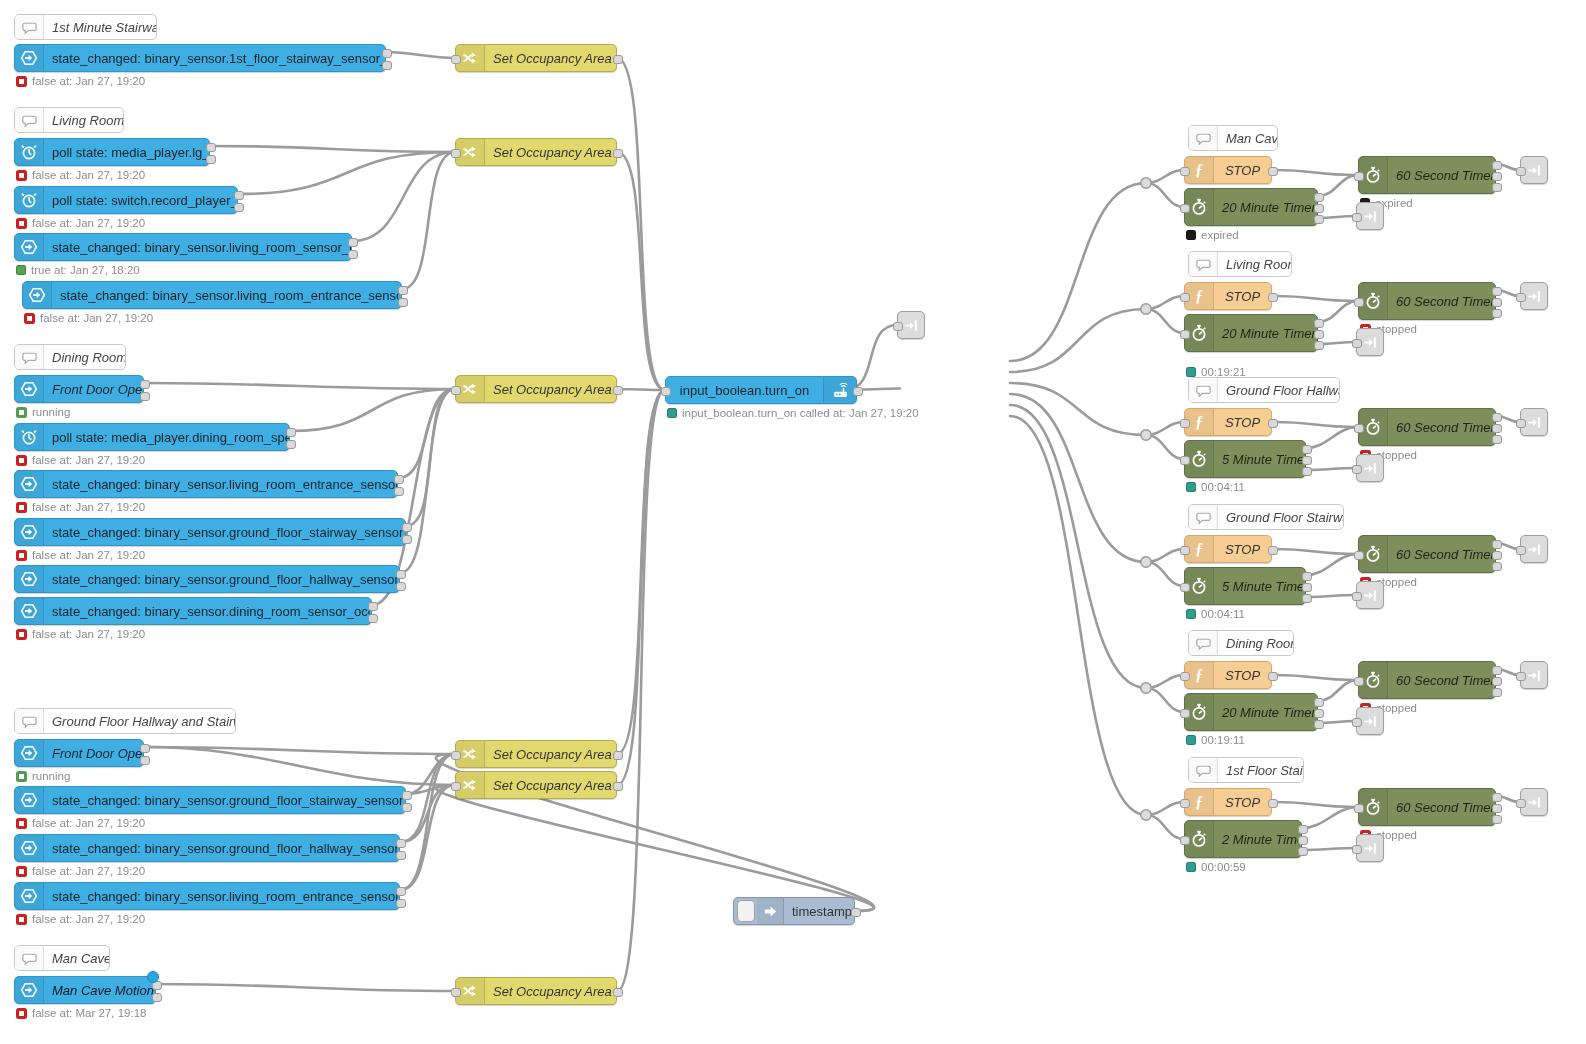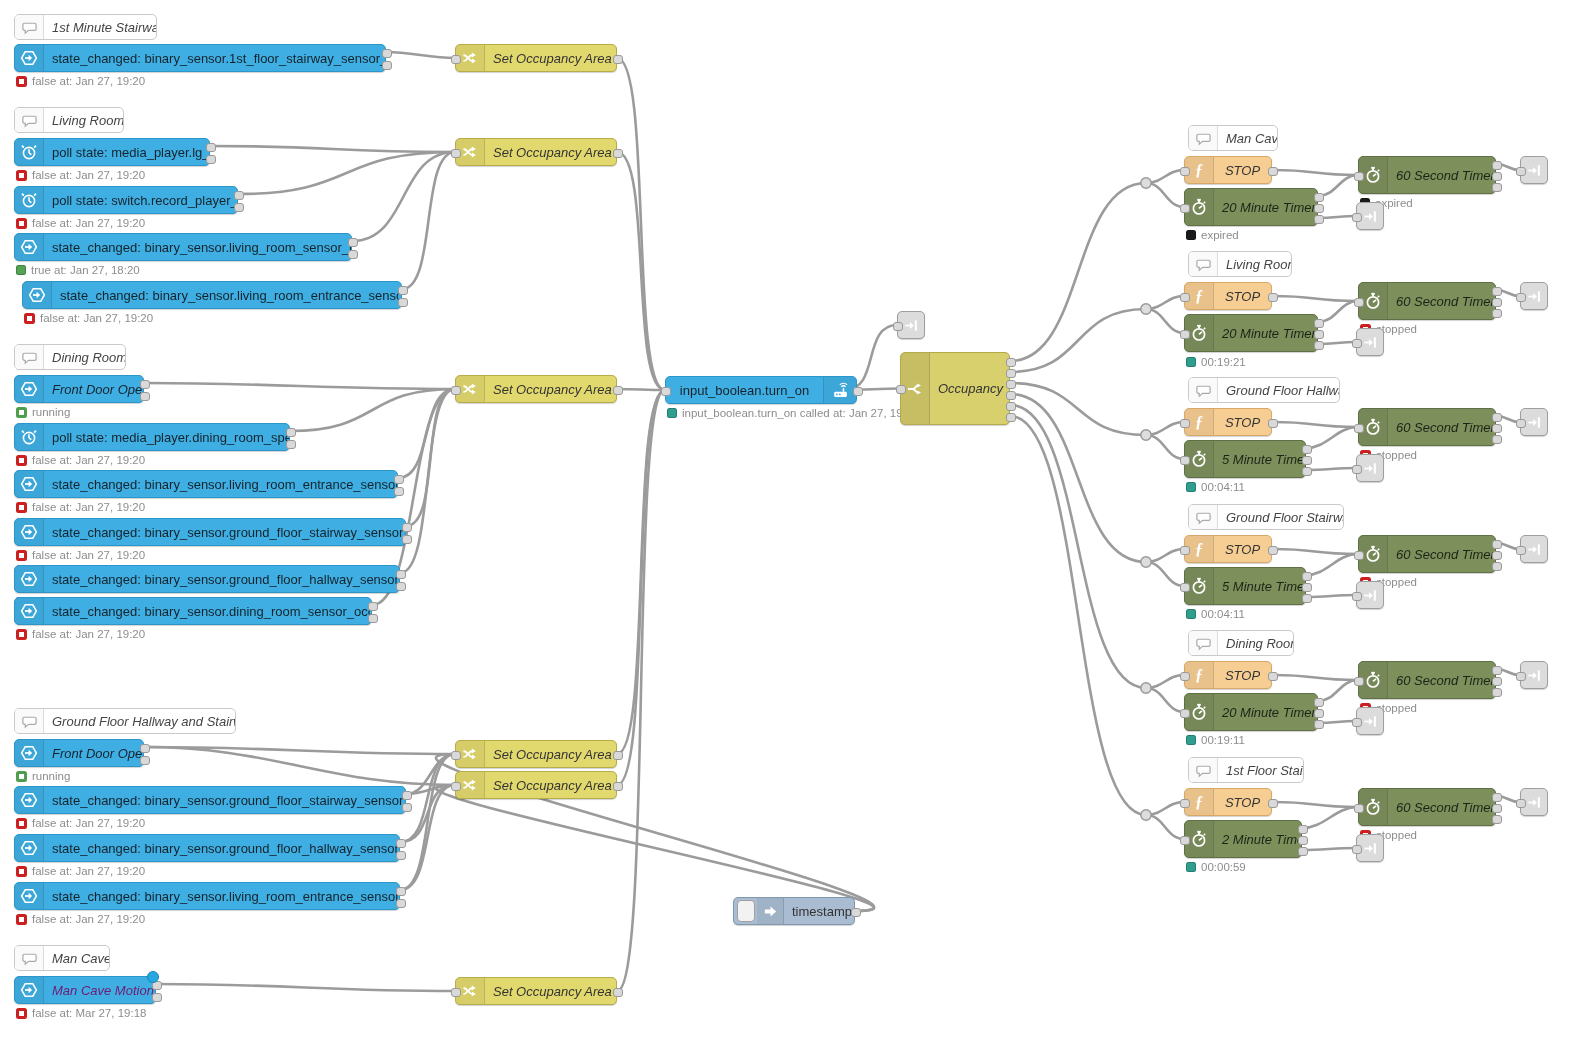--- a/index.html
+++ b/index.html
@@ -402,21 +402,21 @@
       <span>false at: Jan 27, 19:20</span>
     </div>
     <div class="node type-comment" style="left: 14px; top: 945px; width: 96px; height: 26px; background: rgb(255, 255, 255); border-color: rgb(201, 201, 201); color: rgb(68, 68, 68);">
       <span class="icon-strip">
         <svg width="17" height="17" viewBox="0 0 18 18">
           <path d="M3.5 4.5 h11 a1.5 1.5 0 0 1 1.5 1.5 v4.5 a1.5 1.5 0 0 1 -1.5 1.5 h-6.5 l-3.5 3 v-3 h-1 a1.5 1.5 0 0 1 -1.5 -1.5 v-4.5 a1.5 1.5 0 0 1 1.5 -1.5 z" fill="#fff" stroke="#aaa" stroke-width="1.3"></path>
         </svg>
       </span>
       <span class="nlabel italic">Man Cave</span>
     </div>
-    <div class="node type-trigger" style="left: 14px; top: 976px; width: 142px; height: 28px; background: rgb(63, 175, 227); border-color: rgb(45, 150, 200); color: #701a75;">
+    <div class="node type-trigger" style="left: 14px; top: 976px; width: 142px; height: 28px; background: rgb(63, 175, 227); border-color: rgb(45, 150, 200); color: #0f172a;">
       <span class="icon-strip">
         <svg width="18" height="18" viewBox="0 0 18 18">
           <path d="M5.2 2.8 L12.8 2.8 L16.4 9 L12.8 15.2 L5.2 15.2 L1.6 9 Z" fill="none" stroke="#fff" stroke-width="1.5"></path>
           <path d="M5 9 h4.6" stroke="#fff" stroke-width="1.8" fill="none"></path>
           <path d="M8.6 5.8 L12.2 9 L8.6 12.2 Z" fill="#fff"></path>
         </svg>
       </span>
       <span class="nlabel italic">Man Cave Motion</span>
       <span class="port" style="left: 137px; top: 3.5px;"></span>
       <span class="port" style="left: 137px; top: 15.5px;"></span>
@@ -526,38 +526,20 @@
     <div class="node type-link" style="left: 897px; top: 311px; width: 28px; height: 28px; background: rgb(220, 220, 220); border-color: rgb(158, 158, 158); color: rgb(51, 51, 51);">
       <span class="linkicon">
         <svg width="17" height="17" viewBox="0 0 18 18">
           <path d="M2.5 9 h6.5" stroke="#fff" stroke-width="1.8" fill="none"></path>
           <path d="M7.5 5.2 L11.5 9 L7.5 12.8 Z" fill="#fff"></path>
           <path d="M13.6 3.5 V14.5" stroke="#fff" stroke-width="2.2" fill="none"></path>
         </svg>
       </span>
       <span class="port" style="left: -5px; top: 9.5px;"></span>
     </div>
-    <div class="node type-subflow" style="left: 900px; top: 352px; width: 110px; height: 73px; background: rgb(216, 207, 109); border-color: rgb(179, 169, 77); color: rgb(51, 51, 51);">
-      <span class="icon-strip">
-        <svg width="18" height="18" viewBox="0 0 18 18">
-          <path d="M2 9 h4.5 C9.5 9 9.5 5.5 12 5.5" fill="none" stroke="#fff" stroke-width="1.8"></path>
-          <path d="M6.5 9 C9.5 9 9.5 12.5 12 12.5" fill="none" stroke="#fff" stroke-width="1.8"></path>
-          <path d="M11.2 3.4 L15 5.5 L11.2 7.6 Z" fill="#fff"></path>
-          <path d="M11.2 10.4 L15 12.5 L11.2 14.6 Z" fill="#fff"></path>
-        </svg>
-      </span>
-      <span class="nlabel italic">Occupancy</span>
-      <span class="port" style="left: -5px; top: 32px;"></span>
-      <span class="port" style="left: 105px; top: 4.5px;"></span>
-      <span class="port" style="left: 105px; top: 15.5px;"></span>
-      <span class="port" style="left: 105px; top: 26.5px;"></span>
-      <span class="port" style="left: 105px; top: 37.5px;"></span>
-      <span class="port" style="left: 105px; top: 48.5px;"></span>
-      <span class="port" style="left: 105px; top: 59.5px;"></span>
-    </div>
     <div class="node type-inject" style="left: 733px; top: 897px; width: 122px; height: 28px; background: rgb(169, 188, 209); border-color: rgb(129, 151, 172); color: rgb(51, 51, 51);">
       <span class="inject-btn"></span>
       <span class="icon-strip">
         <svg width="17" height="17" viewBox="0 0 18 18">
           <path d="M3 6.8 h6 V3.8 l6 5.2 -6 5.2 V11.2 H3 Z" fill="#fff"></path>
         </svg>
       </span>
       <span class="nlabel">timestamp</span>
       <span class="port" style="left: 117px; top: 9.5px;"></span>
     </div>
@@ -662,21 +644,21 @@
           <path d="M9 1.8 L9 4" stroke="#fff" stroke-width="1.9"></path>
           <path d="M13.8 5.2 L15.2 3.8" stroke="#fff" stroke-width="1.6"></path>
         </svg>
       </span>
       <span class="nlabel italic">20 Minute Timer</span>
       <span class="port" style="left: -5px; top: 14.5px;"></span>
       <span class="port" style="left: 129px; top: 3.5px;"></span>
       <span class="port" style="left: 129px; top: 14.5px;"></span>
       <span class="port" style="left: 129px; top: 25.5px;"></span>
     </div>
-    <div class="status" style="left: 1186px; top: 356px;">
+    <div class="status" style="left: 1186px; top: 366px;">
       <span class="st st-fill" style="background: rgb(47, 158, 143);"></span>
       <span>00:19:21</span>
     </div>
     <div class="node type-timer" style="left: 1358px; top: 282px; width: 138px; height: 38px; background: rgb(125, 144, 92); border-color: rgb(95, 112, 70); color: rgb(29, 36, 22);">
       <span class="icon-strip">
         <svg width="18" height="18" viewBox="0 0 18 18">
           <circle cx="9" cy="10.4" r="5.6" fill="none" stroke="#fff" stroke-width="1.7"></circle>
           <path d="M9 10.4 L12 7.8" stroke="#fff" stroke-width="1.7"></path>
           <path d="M7.2 1.8 L10.8 1.8" stroke="#fff" stroke-width="1.9"></path>
           <path d="M9 1.8 L9 4" stroke="#fff" stroke-width="1.9"></path>

